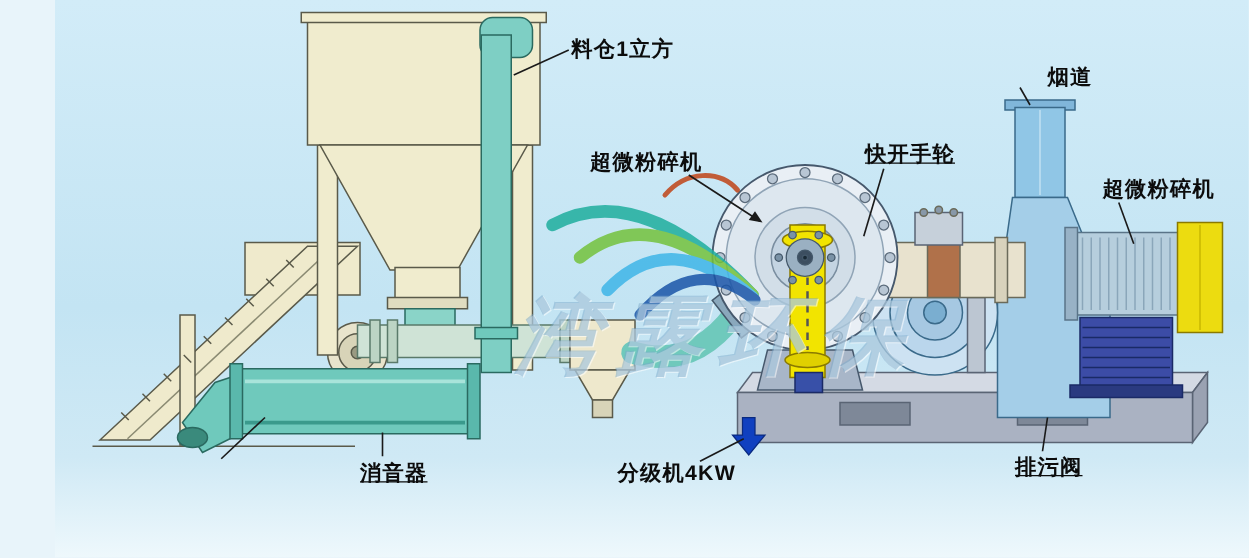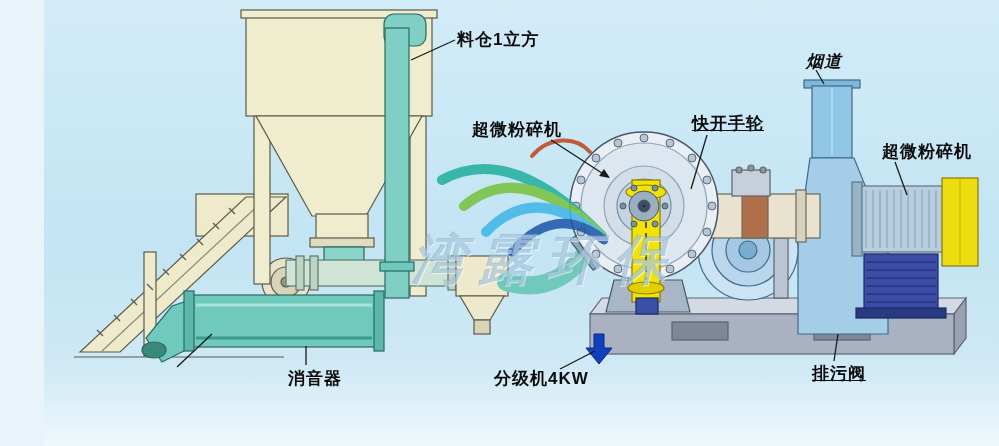--- a/index.html
+++ b/index.html
@@ -11,21 +11,21 @@
     background:linear-gradient(180deg,#d2ecf8 0%,#c3e4f3 55%,#cfe9f5 82%,#eef8fc 100%);
     margin-left:44px;
   }
   #scene { position:absolute; left:0; top:0; }
   .label {
     position:absolute; font-size:17px; font-weight:700; color:#0c0c0c;
     white-space:nowrap; letter-spacing:1px;
   }
   .watermark {
     position:absolute; left:368px; top:224px;
-    font-size:54px; font-style:italic; font-weight:700; letter-spacing:13px;
+    font-size:68px; font-style:italic; font-weight:700; letter-spacing:13px;
     color:rgba(122,168,200,0.48);
     text-shadow:1px 1px 0 rgba(255,255,255,0.55);
     pointer-events:none;
     font-family:Liberation Serif, serif;
   }
 </style>
 </head>
 <body>
 
 <div id="stage">
@@ -225,23 +225,23 @@
     <line x1="663" y1="135" x2="647" y2="189"></line>
     <line x1="851" y1="162" x2="863" y2="195"></line>
     <line x1="133" y1="367" x2="168" y2="334"></line>
     <line x1="262" y1="365" x2="262" y2="346"></line>
     <line x1="516" y1="369" x2="551" y2="351"></line>
     <line x1="790" y1="361" x2="794" y2="334"></line>
   </g>
 </svg>
 
   <div class="label" style="left:413px; top:28px;">料仓1立方</div>
-  <div class="label" style="left:762px; top:50px;font-style:italic;">烟道</div>
+  <div class="label" style="left:794px; top:50px;">烟道</div>
   <div class="label" style="left:428px; top:118px;">超微粉碎机</div>
   <div class="label" style="left:648px; top:112px;text-decoration:underline;">快开手轮</div>
   <div class="label" style="left:838px; top:140px;">超微粉碎机</div>
-  <div class="label" style="left:244px; top:367px;">消音器</div>
+  <div class="label" style="left:244px; top:367px;text-decoration:underline;">消音器</div>
   <div class="label" style="left:450px; top:367px;">分级机4KW</div>
   <div class="label" style="left:768px; top:362px;text-decoration:underline;">排污阀</div>
 
   <div class="watermark">湾露环保</div>
 
 </div>
 
 </body></html>

